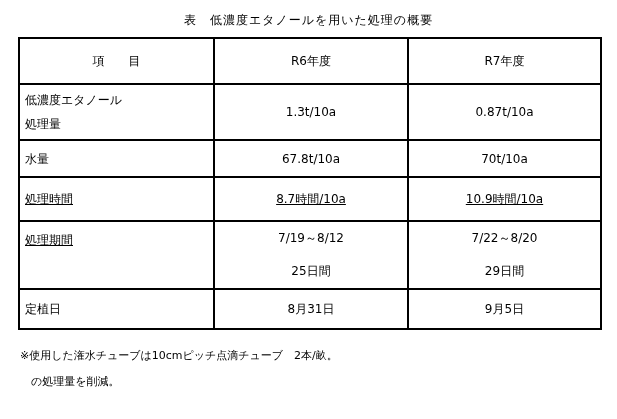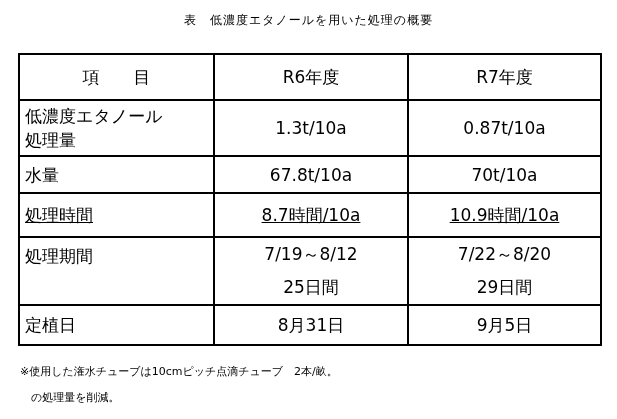--- a/index.html
+++ b/index.html
@@ -17,23 +17,23 @@
     text-align: center;
     font-size: 12px;
     letter-spacing: 1px;
     padding-top: 12px;
     white-space: pre;
   }
   table.summary {
     border-collapse: collapse;
     table-layout: fixed;
     margin-left: 18px;
-    margin-top: 24px;
+    margin-top: 8px;
     width: 582px;
-    font-size: 17px;
+    font-size: 12px;
   }
   table.summary col.c1 { width: 195px; }
   table.summary col.c2 { width: 194px; }
   table.summary col.c3 { width: 193px; }
   table.summary td, table.summary th {
     border: 2px solid #000000;
     font-weight: normal;
     white-space: pre-line;
     vertical-align: middle;
     line-height: 24px;
@@ -44,21 +44,21 @@
     padding-right: 5px;
   }
   td.val, th.hdr { text-align: center; }
   tr.r-header  { height: 46px; }
   tr.r-ethanol { height: 56px; }
   tr.r-water   { height: 37px; }
   tr.r-time    { height: 44px; text-decoration: underline; }
   tr.r-period  { height: 67px; }
   tr.r-plant   { height: 40px; }
   tr.r-period td.val { line-height: 33px; text-align: center; }
-  tr.r-period td.item { vertical-align: top; padding-top: 6px; }
+  tr.r-period td.item { vertical-align: top; padding-top: 6px; text-decoration: underline; }
   .notes {
     margin-left: 20px;
     margin-top: 13px;
     font-size: 11px;
   }
   .note-line {
     line-height: 26px;
     white-space: pre;
   }
 </style>

